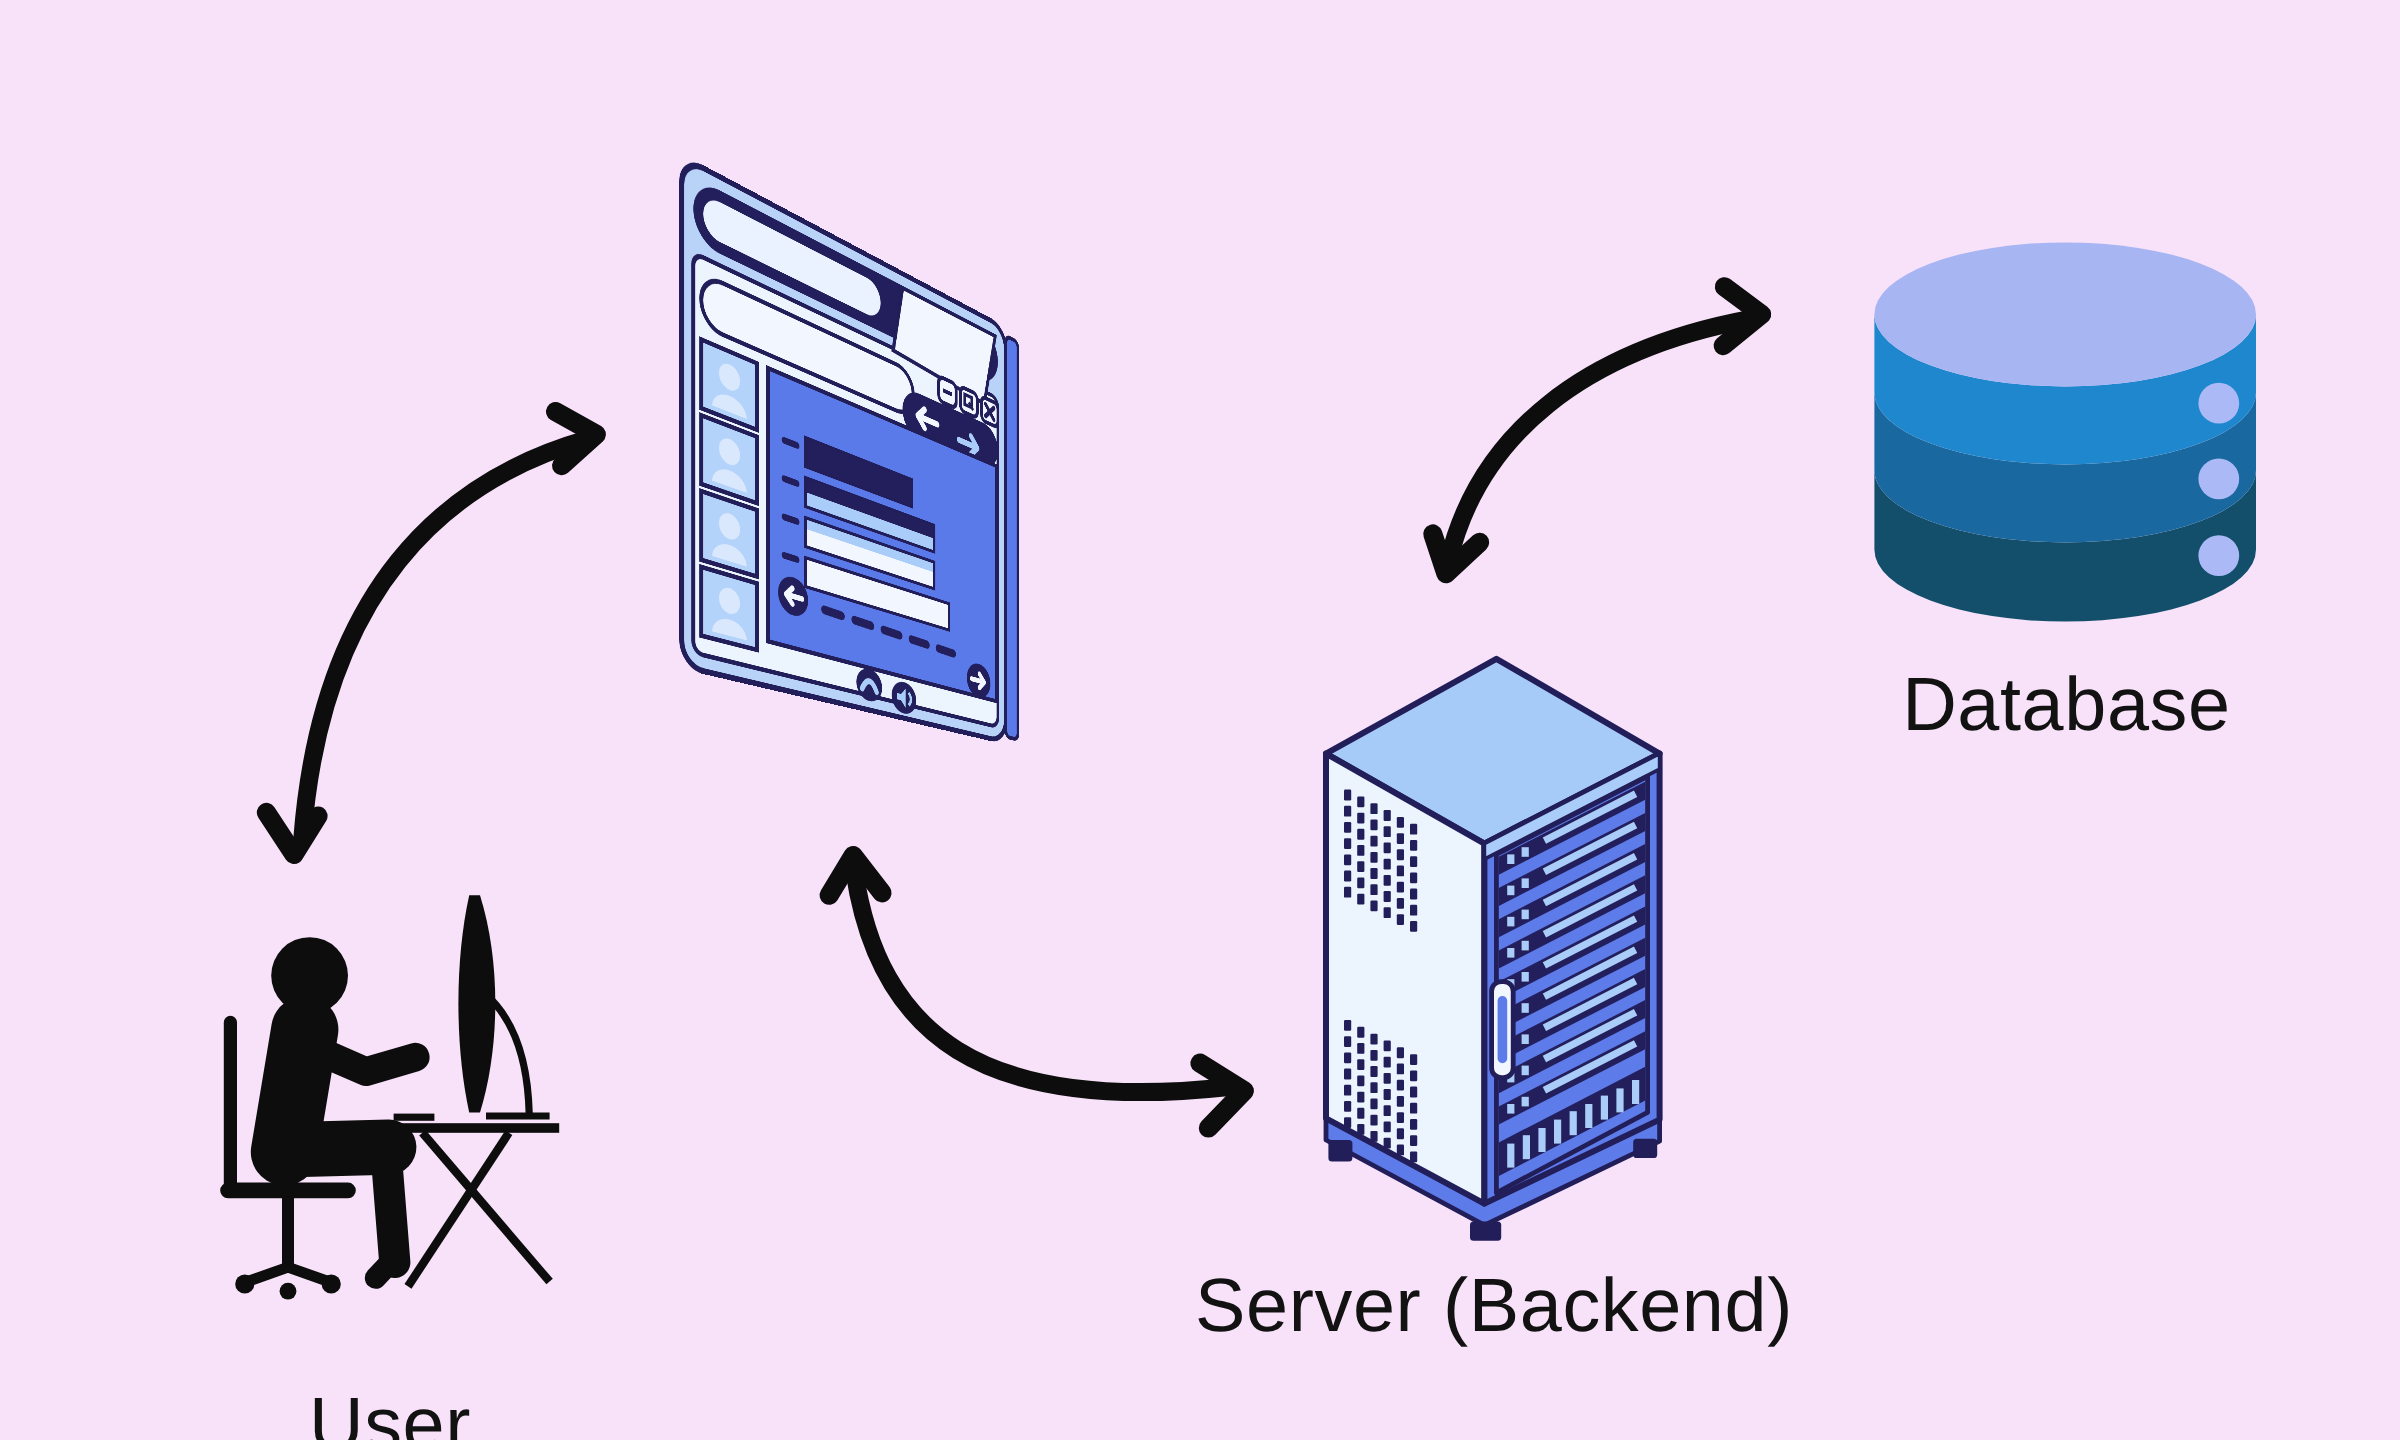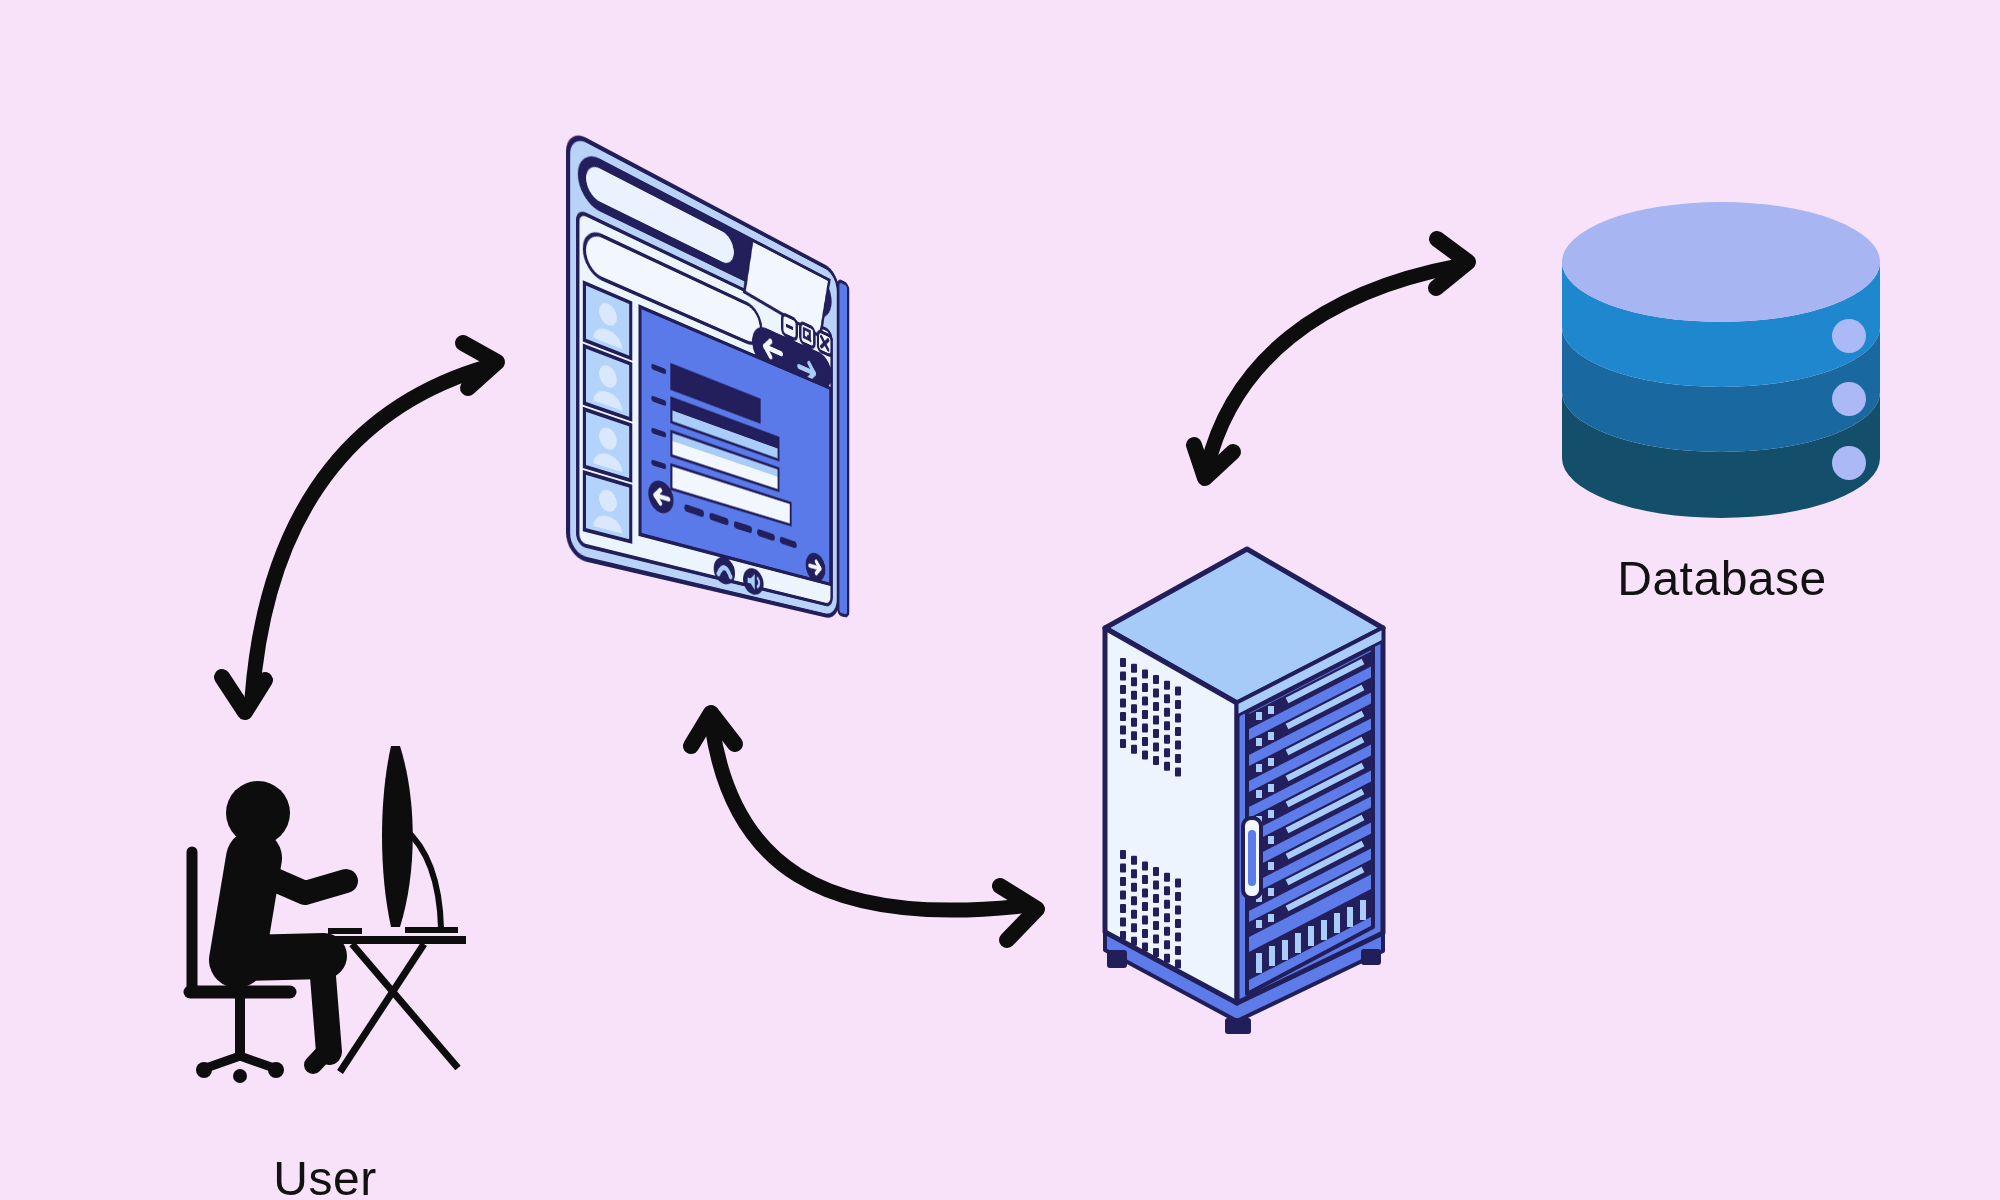--- a/index.html
+++ b/index.html
@@ -7,21 +7,21 @@
     position:relative;
     width:2000px;height:1200px;
     background:#F8E2F9;
     overflow:hidden;
     font-family:"Liberation Sans",sans-serif;
   }
   #main-svg{position:absolute;left:0;top:0;}
   .node-label{
     position:absolute;
     transform:translateX(-50%);
-    font-size:48px;
+    font-size:63px;
     font-weight:400;
     color:#121212;
     letter-spacing:.5px;
     white-space:nowrap;
   }
   
   #browser3d{
     position:absolute;left:566px;top:127px;
     width:420px;height:430px;
     transform-origin:0 0;
@@ -247,15 +247,16 @@
 
       <ellipse cx="210" cy="404" rx="16" ry="15" fill="#231F5C"></ellipse>
       <path d="M 201,409 Q 210,392 219,409" stroke="#A9CCF8" stroke-width="5.5" fill="none" stroke-linecap="round"></path>
       <ellipse cx="254" cy="408" rx="16" ry="15" fill="#231F5C"></ellipse>
       <polygon points="245,405 250,405 256,399 256,417 250,411 245,411" fill="#A9CCF8"></polygon>
       <path d="M 260,402 q 6,6 0,12" stroke="#A9CCF8" stroke-width="3" fill="none"></path>
     </svg>
   </div>
 
   <div class="node-label" style="left:325px;top:1151px">User</div>
+  <div class="node-label" style="left:1245px;top:1052px">Server (Backend)</div>
   <div class="node-label" style="left:1722px;top:551px">Database</div>
 
 </div>
 
 </body></html>

